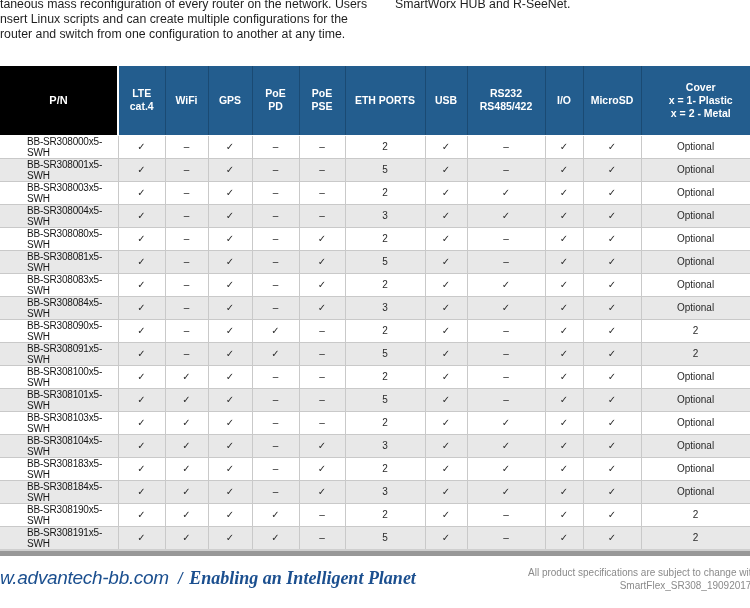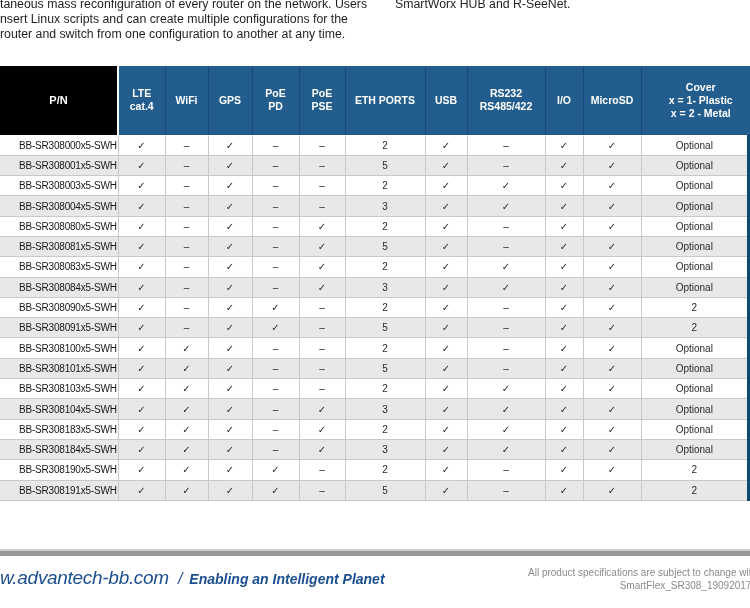--- a/index.html
+++ b/index.html
@@ -32,40 +32,40 @@
     background:#000000; border-right:2px solid #ffffff;
     font-size:11px;
   }
   table.spec th:last-child { border-right:none; }
   table.spec td {
     height:20.3px; text-align:center; vertical-align:middle;
     font-size:10px; color:#2a2a2a;
     border-right:1px solid #c9c9c9; border-bottom:1px solid #c9c9c9;
   }
   table.spec td.td-pn {
-    text-align:left; padding-left:19px; color:#161616; letter-spacing:-0.2px;
-  }
-  table.spec td:last-child { border-right:6px solid #0c4a6e; }
+    text-align:left; padding-left:27px; color:#161616; letter-spacing:-0.2px;
+  }
+  table.spec td:last-child { border-right:1px solid #0c4a6e; }
   table.spec tbody tr:nth-child(even) td { background:#e8e8e8; }
   
   .divider-bar {
     position:absolute; top:549px; left:0; width:750px; height:7px;
     background:#989898; border-top:2px solid #cfcfcf;
   }
   .footer-left {
     position:absolute; left:0; top:567px; white-space:nowrap; color:#1b4f8f;
   }
   .footer-site {
     font-family:"Liberation Sans", sans-serif; font-weight:normal; font-style:italic;
     font-size:19px; letter-spacing:-0.3px;
   }
   .footer-sep { font-size:16px; font-style:italic; padding:0 7px 0 9px; }
   .footer-tagline {
-    font-family:Liberation Sans, sans-serif; font-weight:bold; font-style:italic;
-    font-size:14px;
+    font-family:Liberation Serif, serif; font-weight:bold; font-style:italic;
+    font-size:18px;
   }
   .footer-note {
     position:absolute; right:-7px; top:566px; text-align:right;
     font-size:10px; line-height:13px; color:#8a8a8a; white-space:nowrap;
   }
 </style>
 </head>
 <body>
 
 <div class="page">

